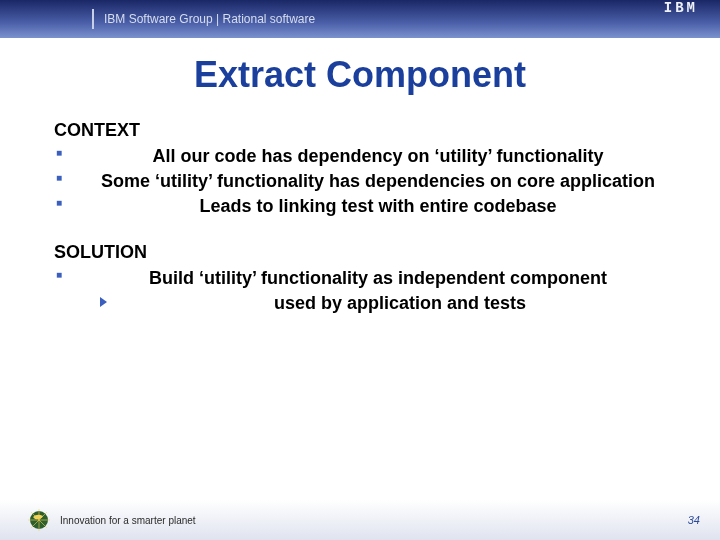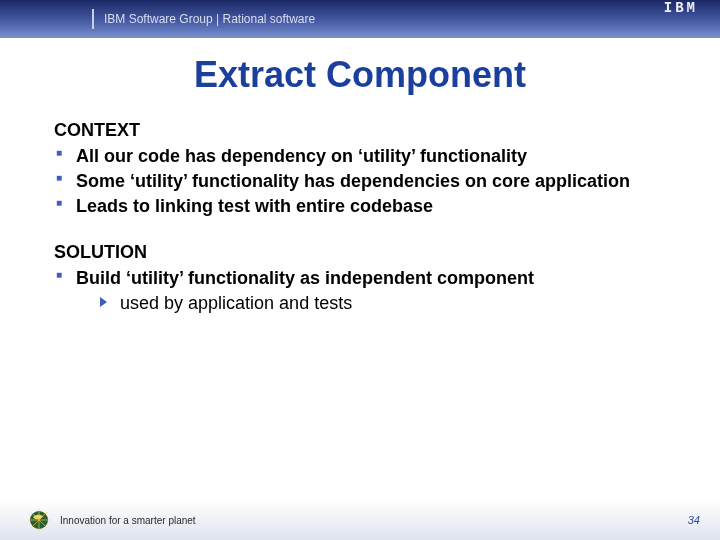--- a/index.html
+++ b/index.html
@@ -62,39 +62,40 @@
     margin: 0 0 24px 0;
   }
   ul.bullets > li {
     position: relative;
     padding-left: 22px;
     font-size: 18px;
     font-weight: bold;
     color: #000;
     line-height: 1.28;
     margin-bottom: 2px;
+    text-align: center;
   }
   ul.bullets > li::before {
     content: "■";
     position: absolute;
     left: 2px;
     top: 2px;
     color: #3b5fbf;
     font-size: 10px;
   }
 
   ul.sub {
     list-style: none;
     margin-top: 2px;
   }
   ul.sub > li {
     position: relative;
     padding-left: 44px;
     font-size: 18px;
-    font-weight: normal;
+    font-weight: bold;
     color: #000;
     line-height: 1.3;
   }
   ul.sub > li::before {
     content: "";
     position: absolute;
     left: 24px;
     top: 5px;
     width: 0; height: 0;
     border-top: 5px solid transparent;

